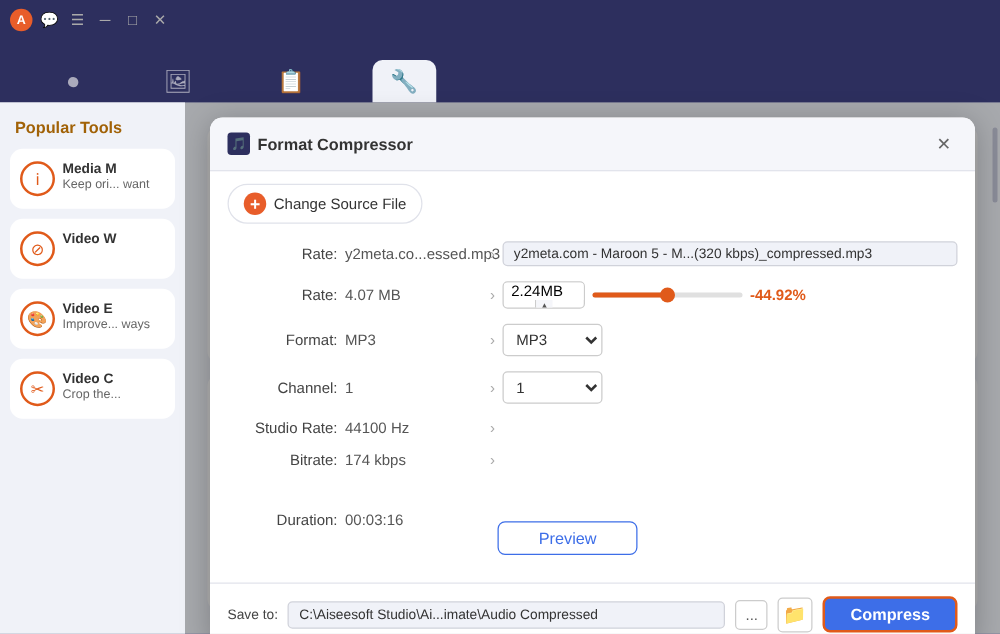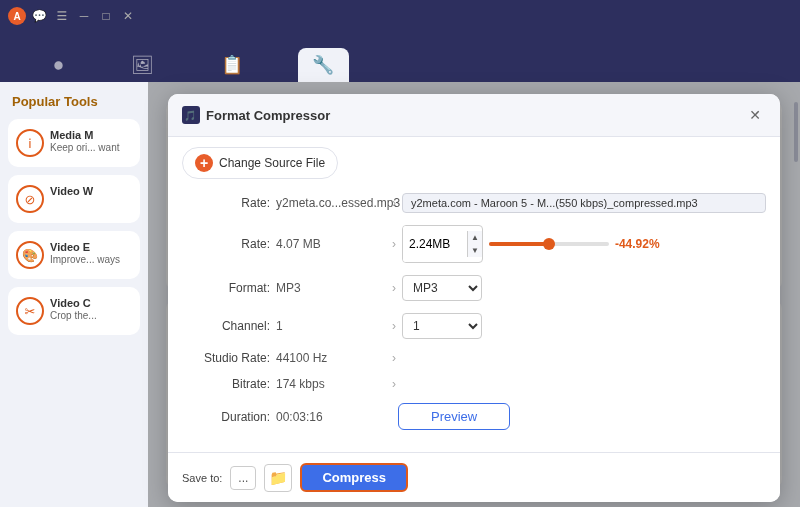--- a/index.html
+++ b/index.html
@@ -219,21 +219,22 @@
       flex: 1;
     }
 
     
     .input-spin {
       display: flex;
       align-items: center;
       border: 1px solid #ccc;
       border-radius: 4px;
       overflow: hidden;
-      height: 38px;
+      height: 22px;
+      flex-direction: column;
     }
     .input-spin input {
       border: none;
       outline: none;
       font-size: 12px;
       padding: 0 6px;
       width: 64px;
       height: 100%;
     }
     .spin-btns {
@@ -313,20 +314,21 @@
 
     
     .preview-btn {
       border: 1.5px solid #3d6ee8;
       background: #fff;
       color: #3d6ee8;
       border-radius: 6px;
       padding: 5px 32px;
       font-size: 13px;
       cursor: pointer;
+      margin-top: 30px;
     }
 
     
     .dialog-footer {
       display: flex;
       align-items: center;
       padding: 10px 14px;
       border-top: 1px solid #e2e4ec;
       gap: 8px;
       background: #fff;
@@ -519,21 +521,21 @@
         <span>Change Source File</span>
       </div>
 
       <div class="form-area">
 
         <div class="form-row">
           <span class="form-label">Rate:</span>
           <span class="form-orig">y2meta.co...essed.mp3</span>
           <span class="form-arrow">›</span>
           <div class="form-control">
-            <span class="name-display">y2meta.com - Maroon 5 - M...(550 kbps)_compressed.mp3</span>
+            <span class="name-display">y2meta.com - Maroon 5 - M...(320 kbps)_compressed.mp3</span>
           </div>
         </div>
 
         <div class="form-row">
           <span class="form-label">Rate:</span>
           <span class="form-orig">4.07 MB</span>
           <span class="form-arrow">›</span>
           <div class="form-control">
             <div class="input-spin">
               <input type="text" value="2.24MB" style="">
@@ -596,19 +598,20 @@
           <span class="form-arrow"></span>
           <div class="form-control">
             <button class="preview-btn">Preview</button>
           </div>
         </div>
 
       </div>
 
       <div class="dialog-footer">
         <span class="footer-label">Save to:</span>
+        <span class="footer-path">C:\Aiseesoft Studio\Ai...imate\Audio Compressed</span>
         <button class="footer-dots">...</button>
         <div class="footer-folder">📁</div>
         <button class="compress-btn">Compress</button>
       </div>
     </div>
   </div>
 </div>
 
 </body></html>

